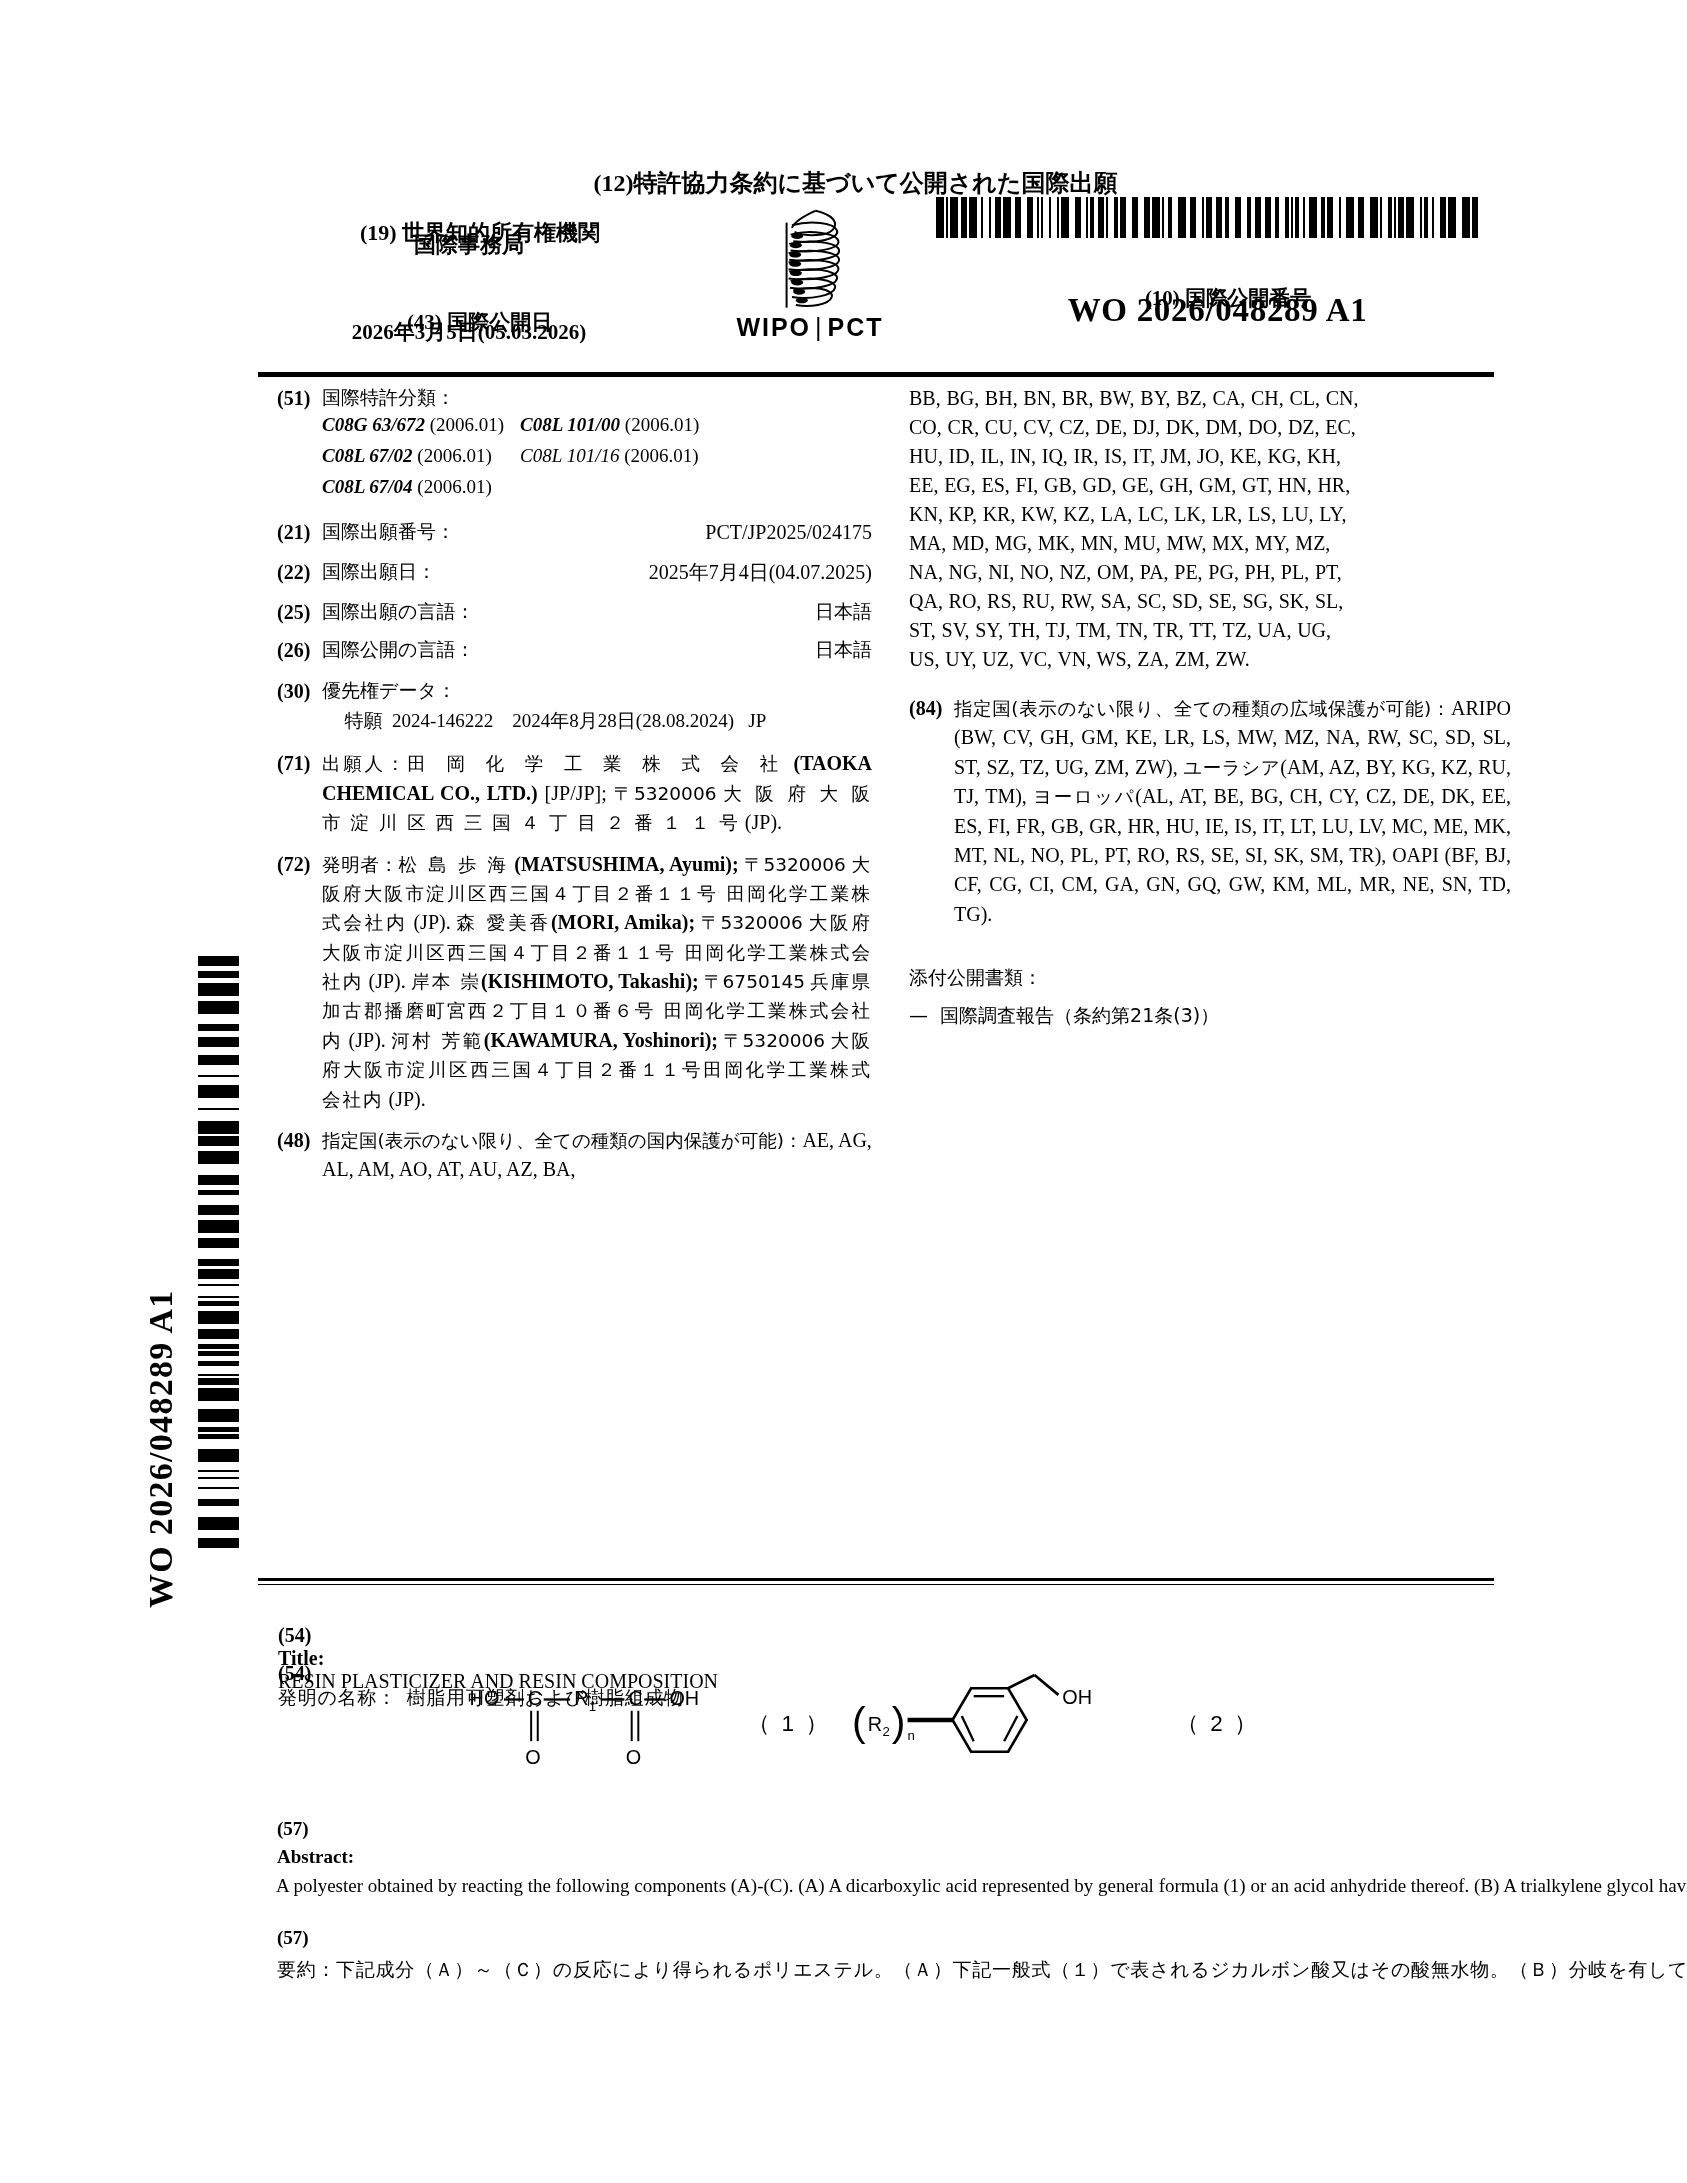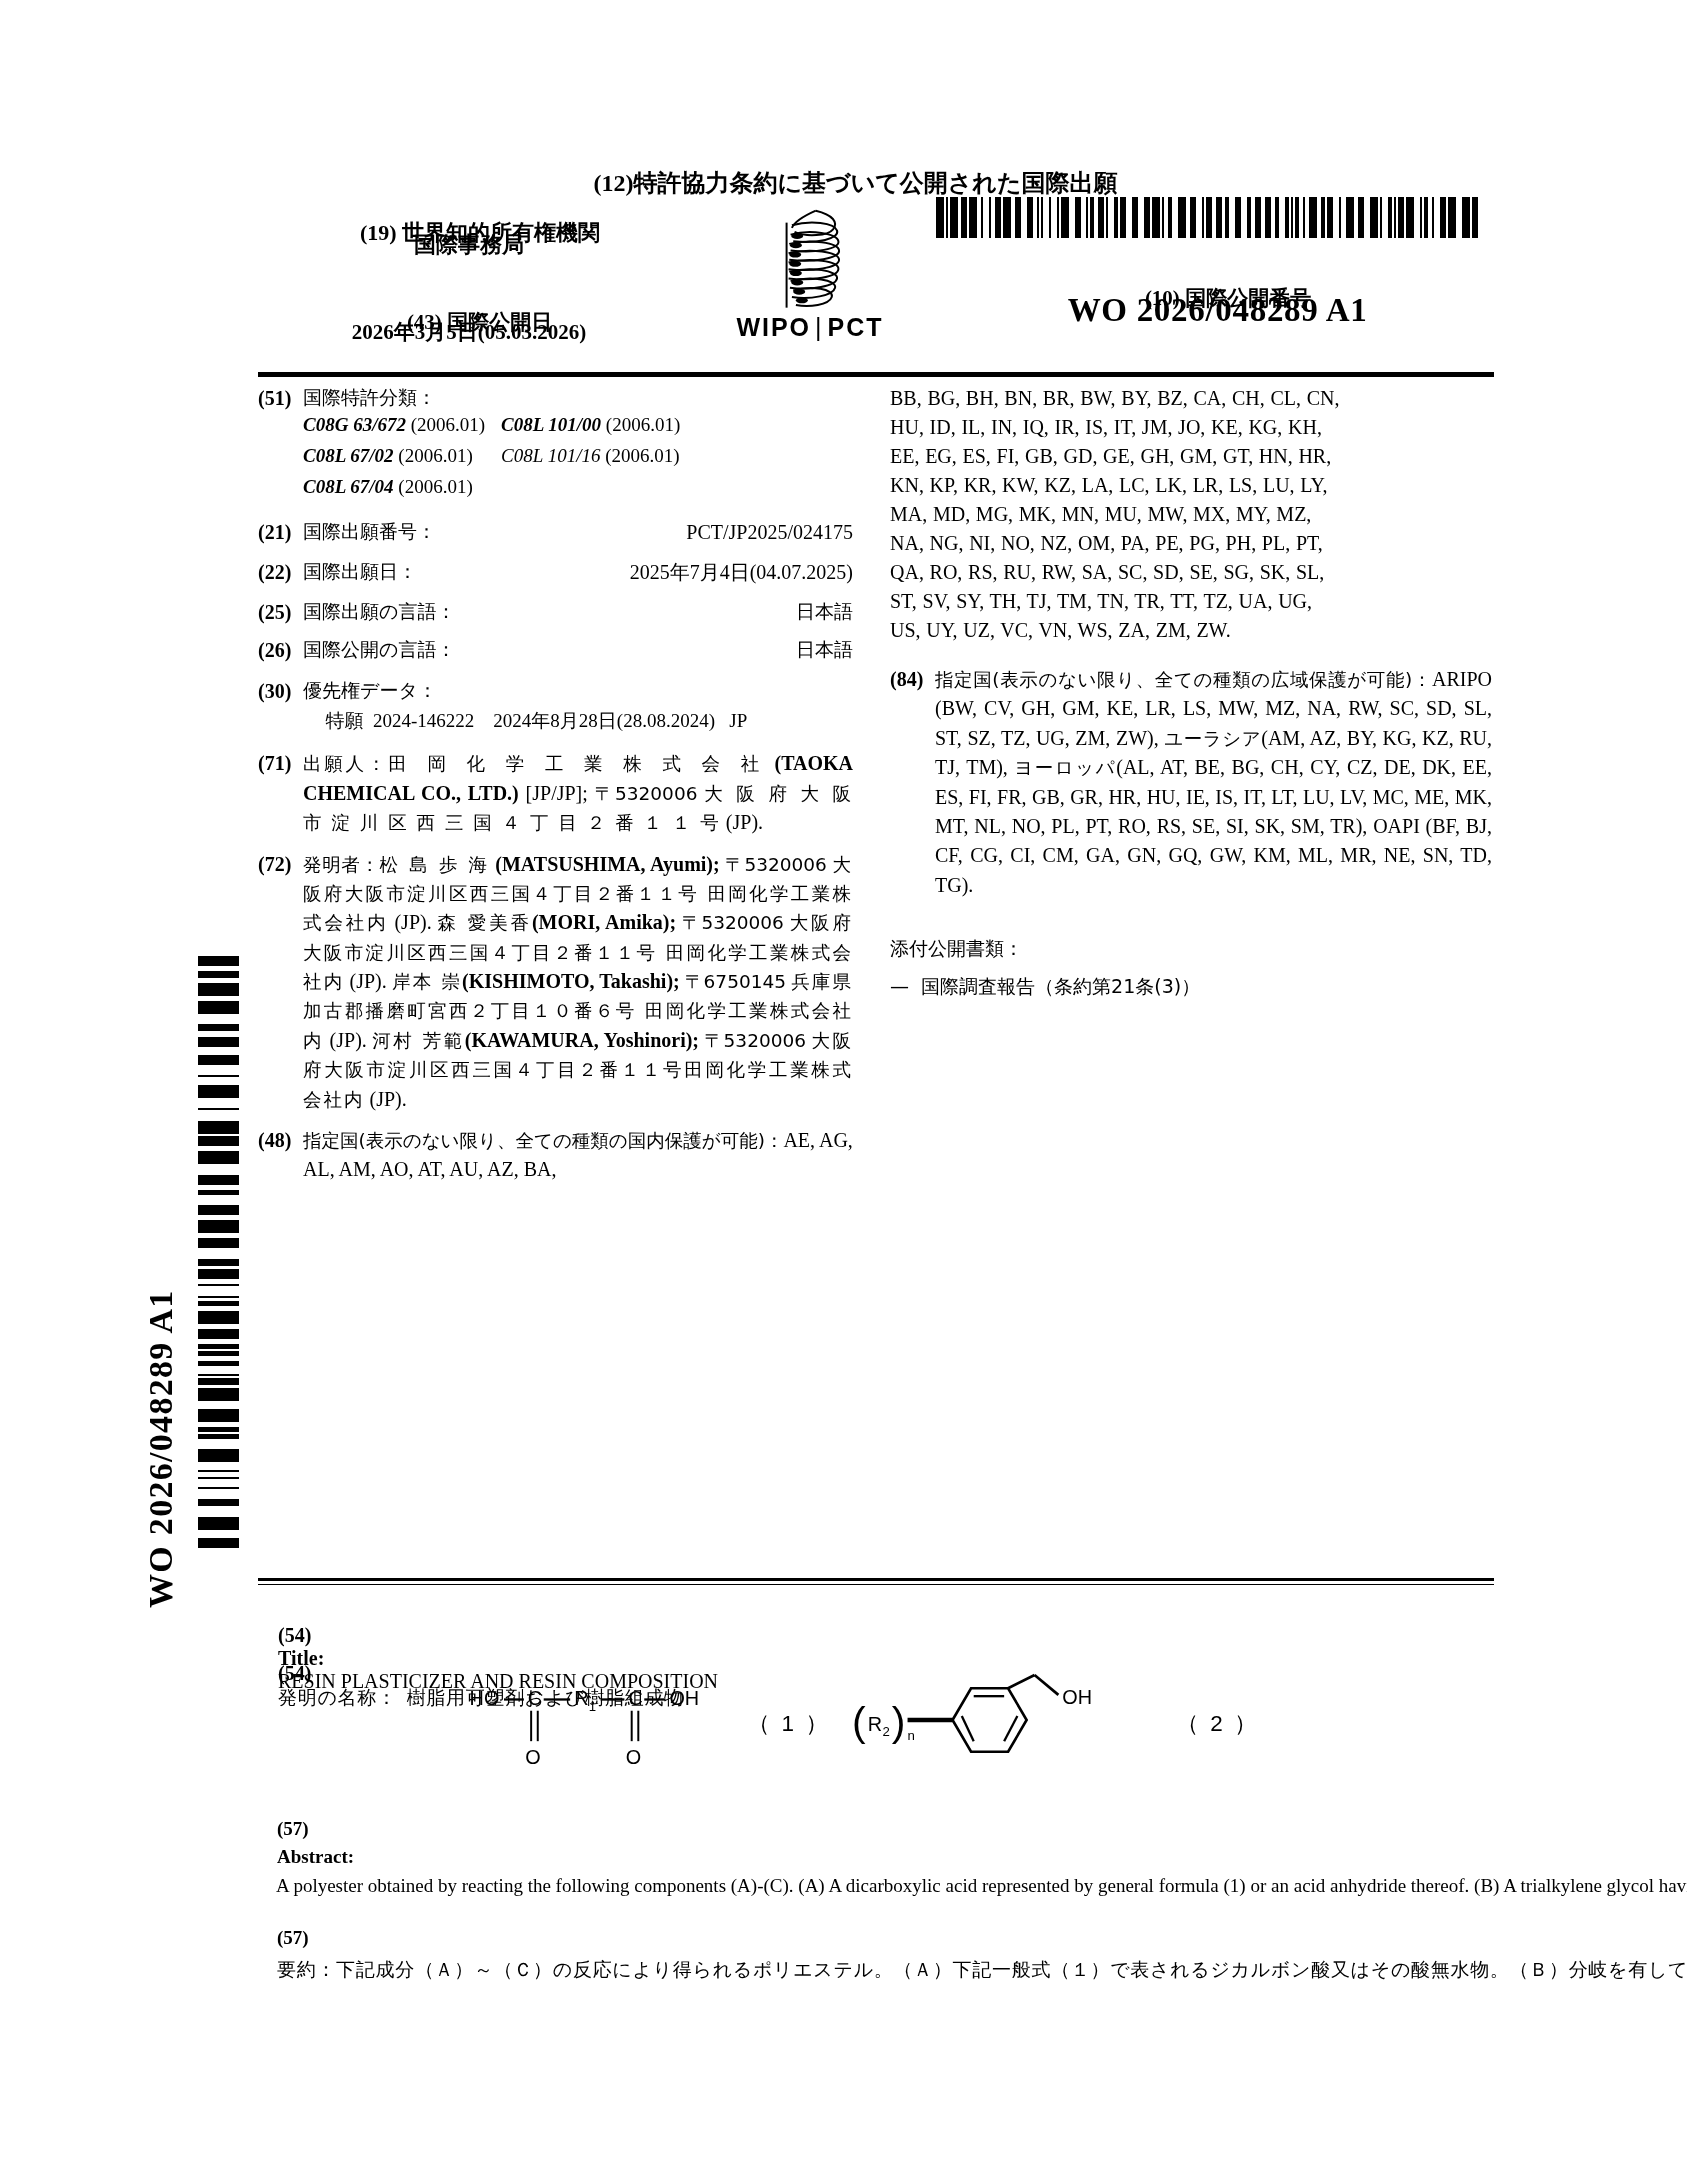--- a/index.html
+++ b/index.html
@@ -35,21 +35,21 @@
   
   .bc-h{position:absolute;overflow:hidden;}
   .bc-h i{display:block;position:absolute;top:0;bottom:0;background:#000;}
   .bc-v{position:absolute;overflow:hidden;}
   .bc-v i{display:block;position:absolute;left:0;right:0;background:#000;}
 
   
   .rule{position:absolute;background:#000;}
 
   
-  .col{position:absolute;font-size:20px;line-height:1.42;}
+  .col{position:absolute;font-size:20px;line-height:1.42;margin-left:19px;}
   #colL{left:258px;top:384px;width:595px;}
   #colR{left:890px;top:384px;width:602px;}
 
   .fld{position:relative;margin-bottom:11.2px;}
   .fld .tag{position:absolute;left:0;top:0;font-weight:bold;font-size:20px;}
   .fld .body{margin-left:45px;}
 
   .row{display:flex;justify-content:space-between;}
   .row .lbl{font-family:"DejaVu Sans",sans-serif;font-size:19px;}
   .row .val{font-size:20px;}
@@ -329,20 +329,21 @@
         <span class="j">指定国(表示のない限り、全ての種類の国内保護が可能)：</span><span>AE, AG, AL, AM, AO, AT, AU, AZ, BA,</span>
       </div>
     </div>
 
   </div>
 
   <div class="col" id="colR">
 
     <div class="ccodes">
       <div>BB, BG, BH, BN, BR, BW, BY, BZ, CA, CH, CL, CN,</div>
+      <div>CO, CR, CU, CV, CZ, DE, DJ, DK, DM, DO, DZ, EC,</div>
       <div>HU, ID, IL, IN, IQ, IR, IS, IT, JM, JO, KE, KG, KH,</div>
       <div>EE, EG, ES, FI, GB, GD, GE, GH, GM, GT, HN, HR,</div>
       <div>KN, KP, KR, KW, KZ, LA, LC, LK, LR, LS, LU, LY,</div>
       <div>MA, MD, MG, MK, MN, MU, MW, MX, MY, MZ,</div>
       <div>NA, NG, NI, NO, NZ, OM, PA, PE, PG, PH, PL, PT,</div>
       <div>QA, RO, RS, RU, RW, SA, SC, SD, SE, SG, SK, SL,</div>
       <div>ST, SV, SY, TH, TJ, TM, TN, TR, TT, TZ, UA, UG,</div>
       <div>US, UY, UZ, VC, VN, WS, ZA, ZM, ZW.</div>
     </div>
 

